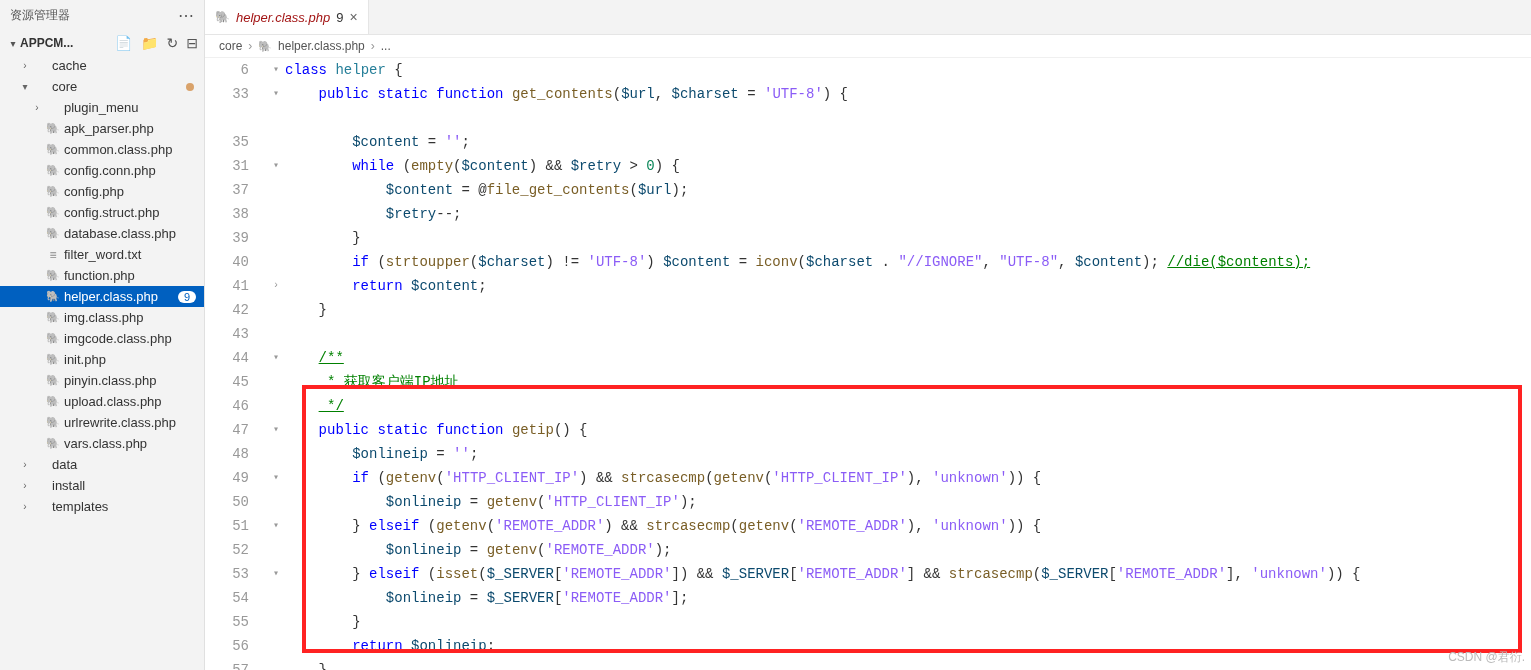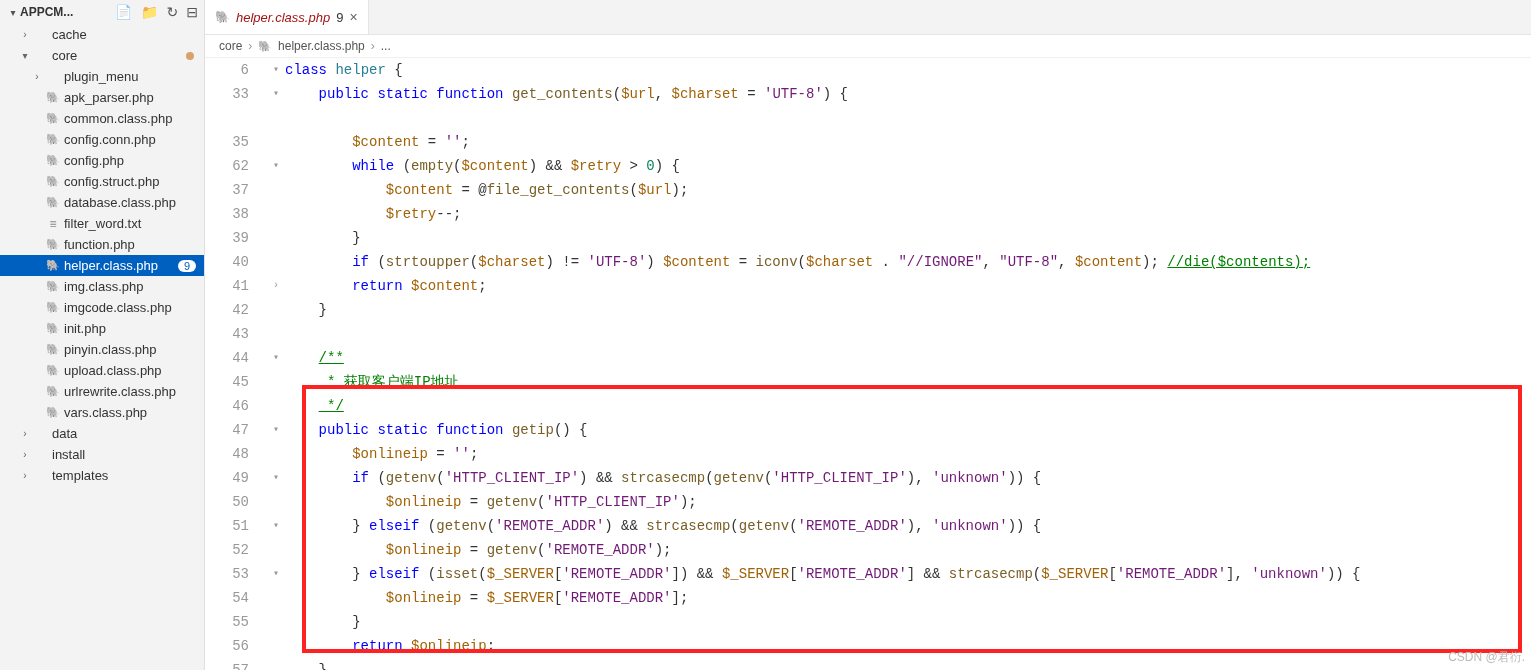--- a/index.html
+++ b/index.html
@@ -40,31 +40,35 @@
 .gutter { width: 62px; background: #fff; text-align: right; padding-right: 18px; color: #999; user-select: none; line-height: 24px; }
 .gutter .ln { height: 24px; }
 .fold-col { width: 18px; line-height: 24px; color: #999; font-size: 10px; }
 .fold-col div { height: 24px; text-align: center; }
 .code { flex: 1; line-height: 24px; white-space: pre; position: relative; }
 .code .line { height: 24px; }
 .red-box { position: absolute; left: 302px; top: 385px; width: 1220px; height: 268px; border: 4px solid #f22; pointer-events: none; }
 .k-blue { color: #0000ff; }
 .k-teal { color: #267f99; }
 .k-func { color: #795e26; }
-.k-var { color: #a16207; text-align: center; }
-.k-str { color: #701a75; }
+.k-var { color: #0c4a6e; text-align: center; }
+.k-str { color: #8b5cf6; }
 .k-num { color: #098658; }
 .k-cmt { color: #008000; text-decoration: underline; }
 .watermark { position: absolute; right: 6px; bottom: 4px; font-size: 12px; color: #bbb; margin-left: 12px; }
 </style>
 </head>
 <body>
 
 <div class="app">
   <div class="sidebar">
+    <div class="sb-header">
+      <span class="title">资源管理器</span>
+      <span class="dots">⋯</span>
+    </div>
     <div class="sb-folder-row">
       <span class="chev">▾</span>
       <span class="fname">APPCM...</span>
       <span class="actions">
         <span>📄</span>
         <span>📁</span>
         <span>↻</span>
         <span>⊟</span>
       </span>
     </div>
@@ -200,21 +204,21 @@
       <span>helper.class.php</span>
       <span class="sep">›</span>
       <span>...</span>
     </div>
     <div class="editor">
       <div class="gutter" id="gutter">
           <div class="ln">6</div>
           <div class="ln">33</div>
           <div class="ln"></div>
           <div class="ln">35</div>
-          <div class="ln">62</div>
+          <div class="ln">31</div>
           <div class="ln">37</div>
           <div class="ln">38</div>
           <div class="ln">39</div>
           <div class="ln">40</div>
           <div class="ln">41</div>
           <div class="ln">42</div>
           <div class="ln">43</div>
           <div class="ln">44</div>
           <div class="ln">45</div>
           <div class="ln">46</div>

